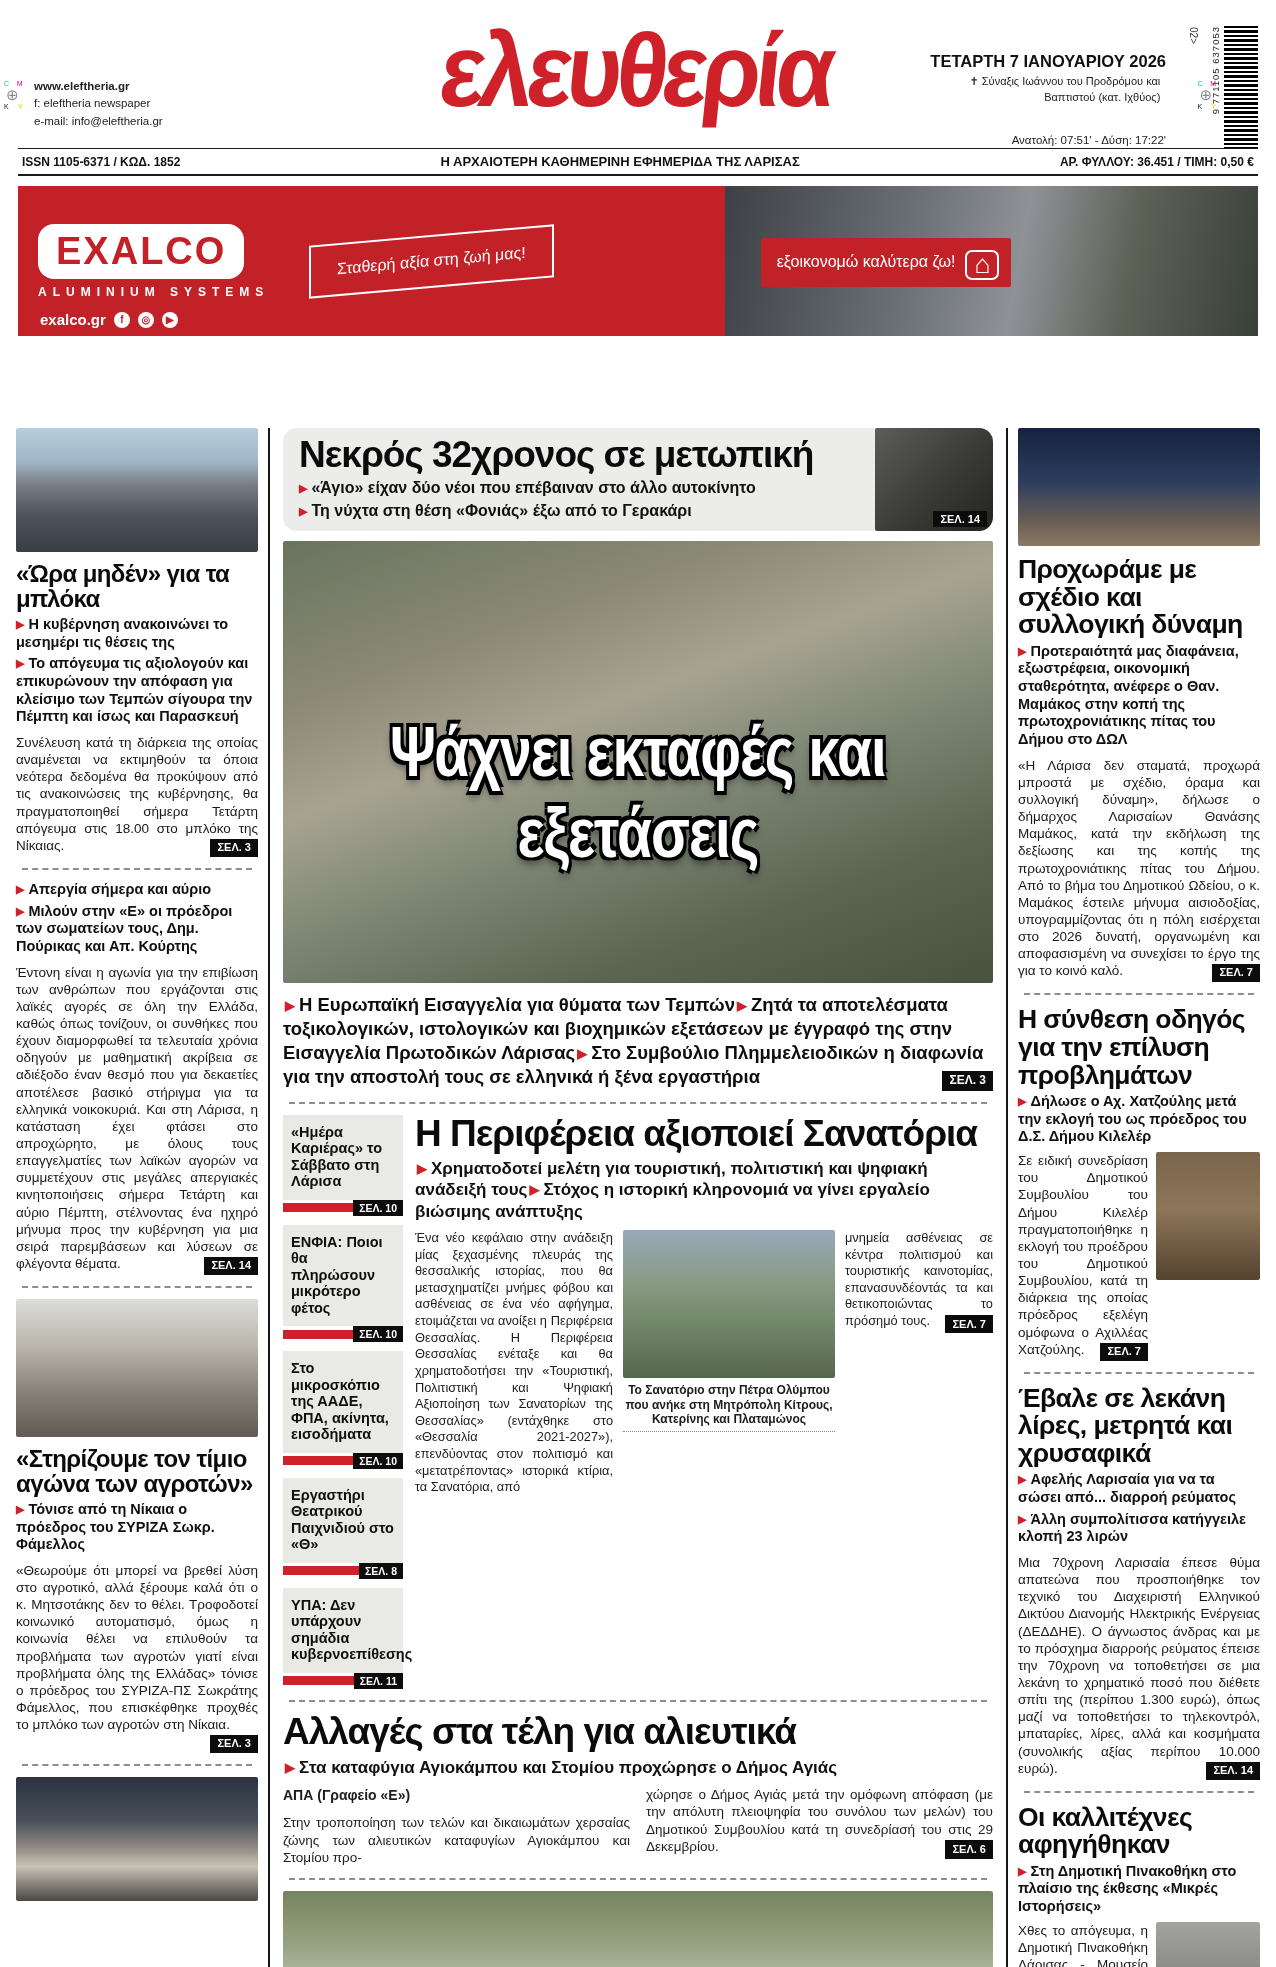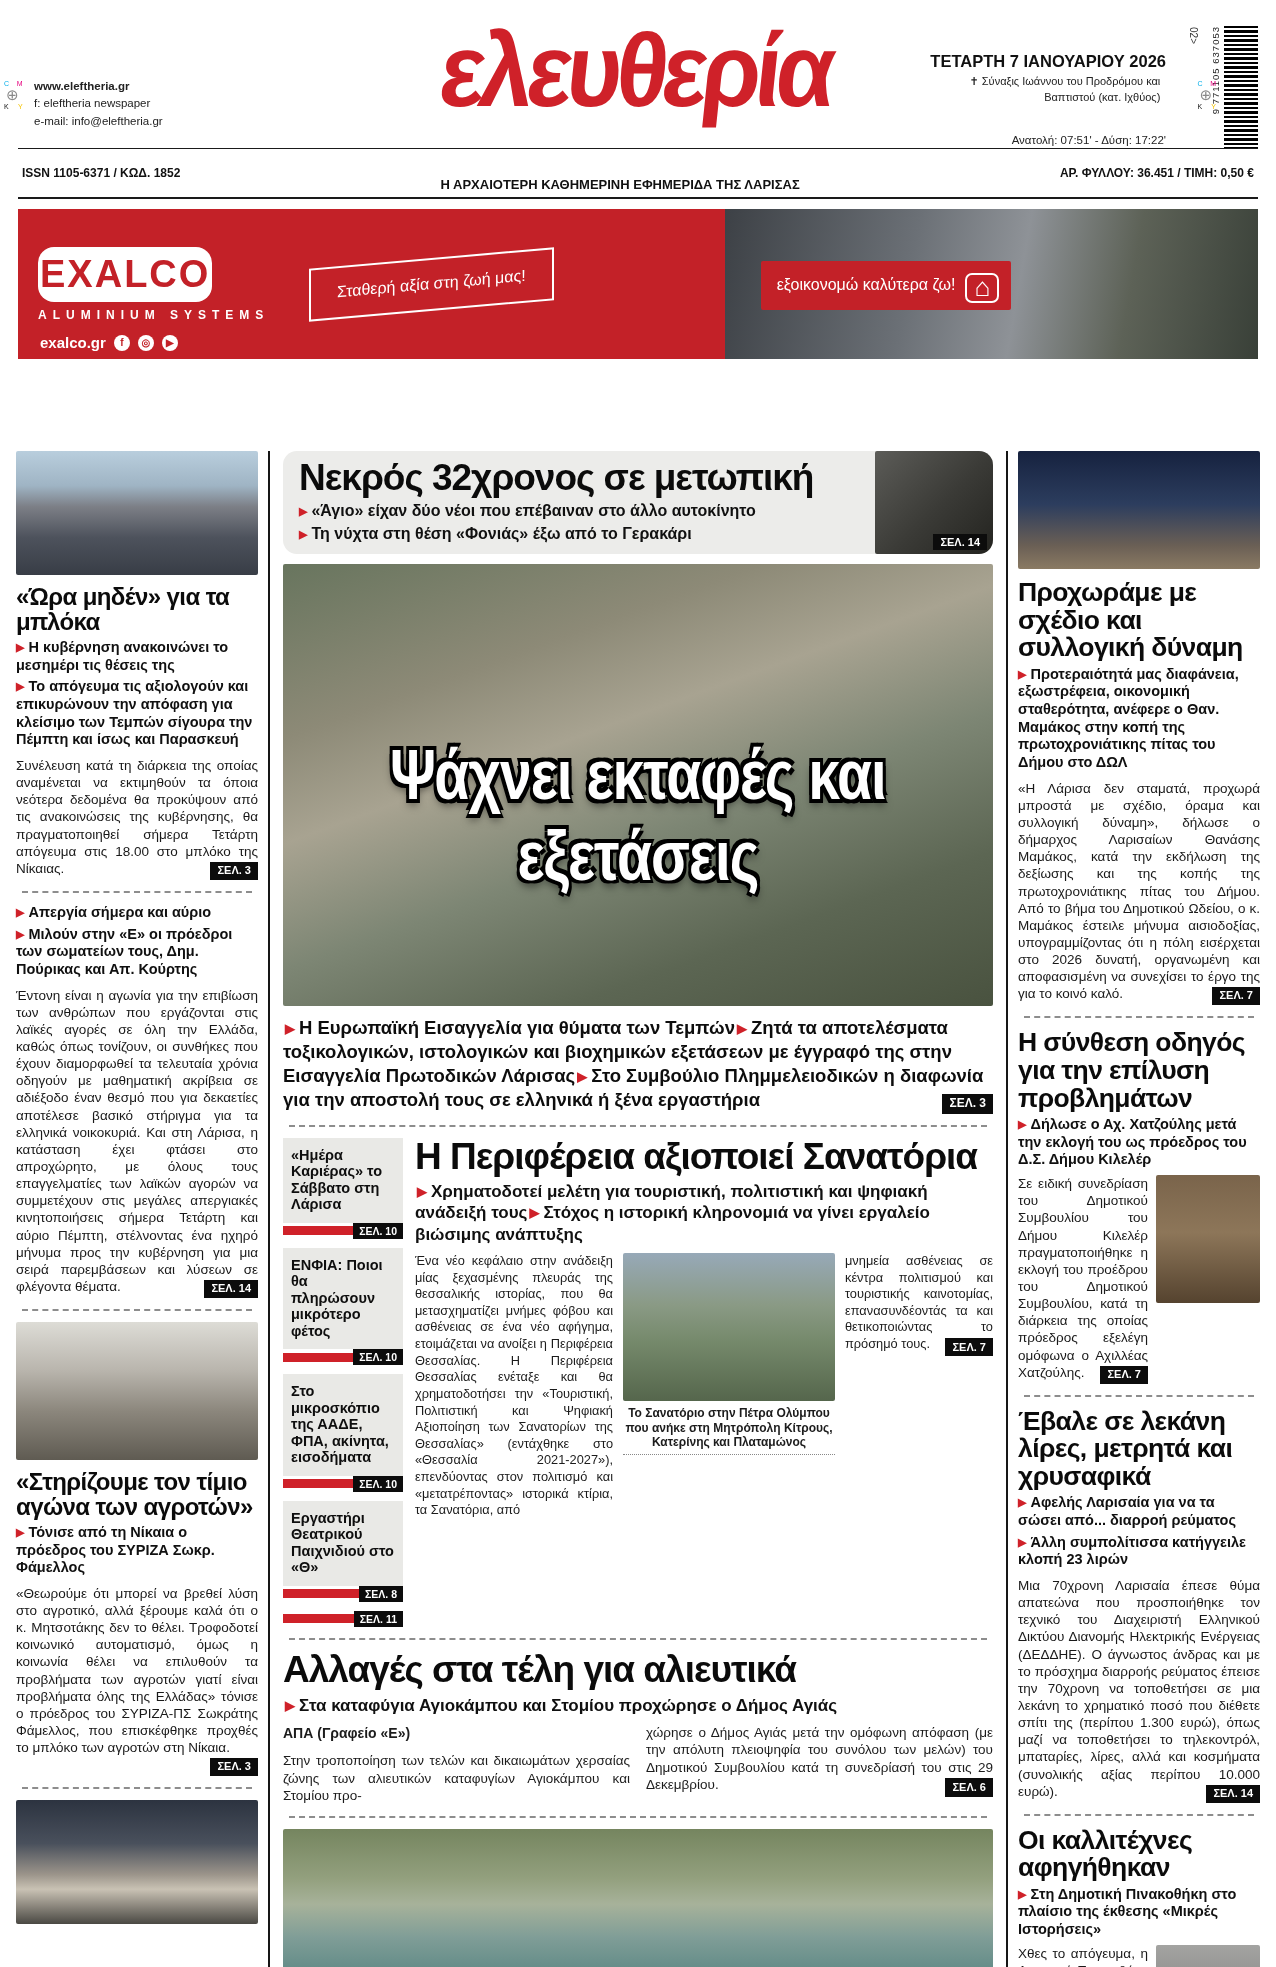--- a/index.html
+++ b/index.html
@@ -29,26 +29,26 @@
   .regmark{position:absolute;top:86px;font-size:15px;color:#8a8a8a;}
   .regmark .c{color:#00aeea;font-size:7px;position:absolute;left:-2px;top:-6px;}
   .regmark .m{color:#e6007e;font-size:7px;position:absolute;right:-4px;top:-6px;}
   .regmark .k{color:#111;font-size:7px;position:absolute;left:-2px;bottom:-6px;}
   .regmark .y{color:#f5c400;font-size:7px;position:absolute;right:-4px;bottom:-6px;}
 
   
   .infobar{margin:0 18px;border-top:1.5px solid #1a1a1a;border-bottom:2.5px solid #1a1a1a;
            display:flex;align-items:center;justify-content:space-between;padding:5px 4px;}
   .infobar span{font-size:12px;font-weight:700;color:#111;}
-  .infobar .mid{font-size:13px;margin-top:23px;}
+  .infobar .mid{font-size:13px;}
 
   
   .ad{margin:10px 18px 0;height:150px;display:flex;overflow:hidden;}
   .ad-left{flex:1.25;background:#c32128;position:relative;display:flex;align-items:center;padding:0 20px;}
-  .exalco-pill{background:#fff;border-radius:16px;padding:6px 2px;display:inline-block;}
+  .exalco-pill{background:#fff;border-radius:16px;padding:6px 18px;display:inline-block;}
   .exalco-pill span{color:#c32128;font-weight:800;font-size:38px;letter-spacing:2px;}
   .ad-sub{color:#fff;font-size:12px;letter-spacing:6px;margin-top:6px;font-weight:700;text-align:center;}
   .ad-tag1{margin-left:40px;border:2px solid #fff;transform:skewY(-5deg);padding:14px 26px;color:#fff;
            font-size:16px;line-height:1.3;font-weight:400;}
   .ad-site{position:absolute;left:22px;bottom:8px;color:#fff;font-size:15px;font-weight:700;display:flex;align-items:center;gap:8px;}
   .soc{display:inline-flex;width:16px;height:16px;border-radius:50%;background:#fff;color:#c32128;
        font-size:10px;font-weight:800;align-items:center;justify-content:center;}
   .ad-right{flex:1;position:relative;background:linear-gradient(100deg,#3d4146 0%,#6b7076 35%,#8e9297 55%,#5d6257 75%,#394038 100%);}
   .ad-tag2{position:absolute;left:36px;top:52px;background:#c32128;color:#fff;padding:14px 56px 14px 16px;
            font-size:16px;line-height:1.3;border-radius:2px;}
@@ -273,20 +273,21 @@
               </div>
           </div>
           <div class="brief">
             <div class="bx">Εργαστήρι Θεατρικού Παιχνιδιού στο «Θ»</div>
             <div class="bar">
                 <span class="red"></span>
                 <span class="tag">ΣΕΛ. 8</span>
               </div>
           </div>
           <div class="brief">
+            <div class="bx">ΥΠΑ: Δεν υπάρχουν σημάδια κυβερνοεπίθεσης</div>
             <div class="bar">
                 <span class="red"></span>
                 <span class="tag">ΣΕΛ. 11</span>
               </div>
           </div>
         </div>
 
         <div class="sanat">
           <div class="h-mid">Η Περιφέρεια αξιοποιεί Σανατόρια</div>
           <p class="mid-bullet">

